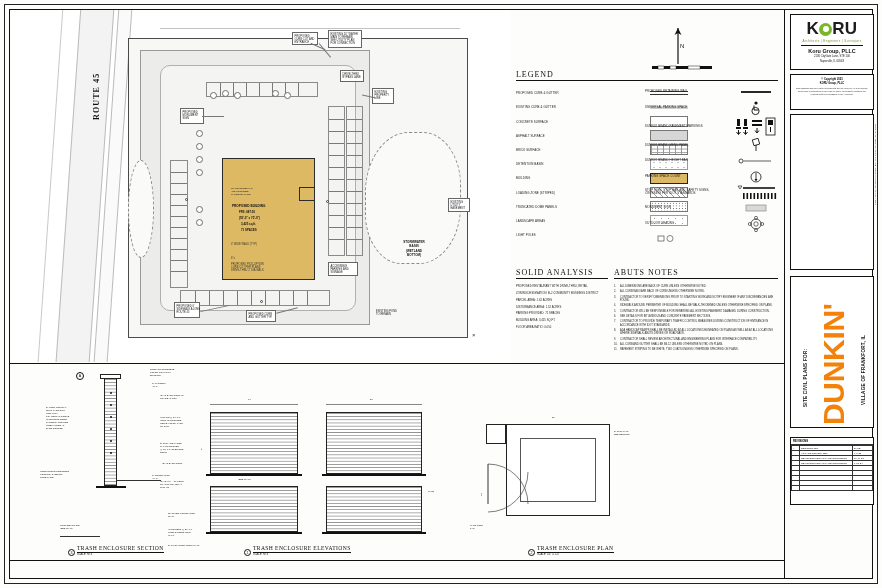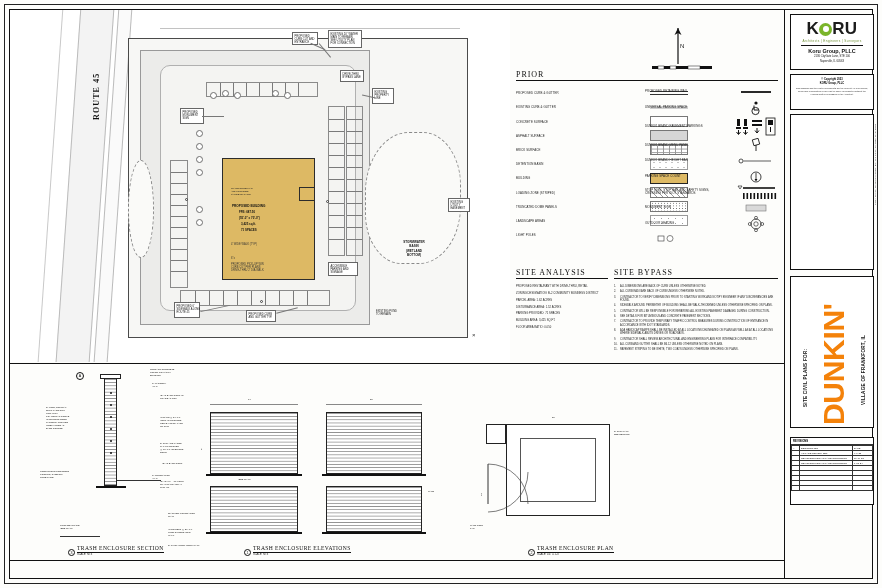--- a/index.html
+++ b/index.html
@@ -439,21 +439,21 @@
       <rect x="8" y="40" width="6" height="3" fill="#fff" stroke="#111" stroke-width=".5"></rect>
       <rect x="14" y="40" width="6" height="3" fill="#111"></rect>
       <rect x="20" y="40" width="6" height="3" fill="#fff" stroke="#111" stroke-width=".5"></rect>
       <rect x="26" y="40" width="12" height="3" fill="#111"></rect>
       <rect x="38" y="40" width="12" height="3" fill="#fff" stroke="#111" stroke-width=".5"></rect>
       <rect x="50" y="40" width="12" height="3" fill="#111"></rect>
     </svg>
   </div>
 
   <div id="legendbox">
-    <div class="sec-title">PRIOR</div>
+    <div class="sec-title">LEGEND</div>
     <div class="sec-rule"></div>
     <div style="margin-top:5px; width:172px;">
 
       <div class="leg-row">
         <span class="leg-label">PROPOSED CURB &amp; GUTTER</span>
         <span class="leg-swatch">
             <span class="sw-proposed-cg" style="display:block"></span>
           </span>
       </div>
 
@@ -629,35 +629,35 @@
           <circle cx="9" cy="1.8" r="1.5" fill="none" stroke="#111" stroke-width=".6"></circle>
           <circle cx="9" cy="14.2" r="1.5" fill="none" stroke="#111" stroke-width=".6"></circle>
           <circle cx="2.8" cy="8" r="1.5" fill="none" stroke="#111" stroke-width=".6"></circle>
           <circle cx="15.2" cy="8" r="1.5" fill="none" stroke="#111" stroke-width=".6"></circle>
         </svg>
       </span>
     </div>
   </div>
 
   <div id="analysis">
-    <div class="sec-title">SITE ANALYSIS</div>
+    <div class="sec-title">SOLID ANALYSIS</div>
     <div class="sec-rule"></div>
     <div style="margin-top:6px;">
       <div class="an-line">PROPOSED RESTAURANT WITH DRIVE-THRU, RETAIL</div>
       <div class="an-line" style="margin-top:3px;">ZONING DESIGNATION: B-2 COMMUNITY BUSINESS DISTRICT</div>
       <div class="an-line" style="margin-top:3px;">PARCEL AREA:  1.62 ACRES</div>
       <div class="an-line" style="margin-top:3px;">DISTURBANCE AREA:  1.52 ACRES</div>
       <div class="an-line" style="margin-top:3px;">PARKING PROVIDED:  71 SPACES</div>
       <div class="an-line" style="margin-top:3px;">BUILDING AREA:  3,425 SQ.FT.</div>
       <div class="an-line" style="margin-top:3px;">FLOOR AREA RATIO:  0.050</div>
     </div>
   </div>
 
   <div id="notes">
-    <div class="sec-title">SITE BYPASS</div>
+    <div class="sec-title">ABUTS NOTES</div>
     <div class="sec-rule"></div>
     <div style="margin-top:6px;">
       <div class="note">
           <span class="note-n">1.</span>
           <span class="note-t">ALL DIMENSIONS ARE BACK OF CURB UNLESS OTHERWISE NOTED.</span>
         </div>
       <div class="note">
           <span class="note-n">2.</span>
           <span class="note-t">ALL CURB RADII ARE BACK OF CURB UNLESS OTHERWISE NOTED.</span>
         </div>

